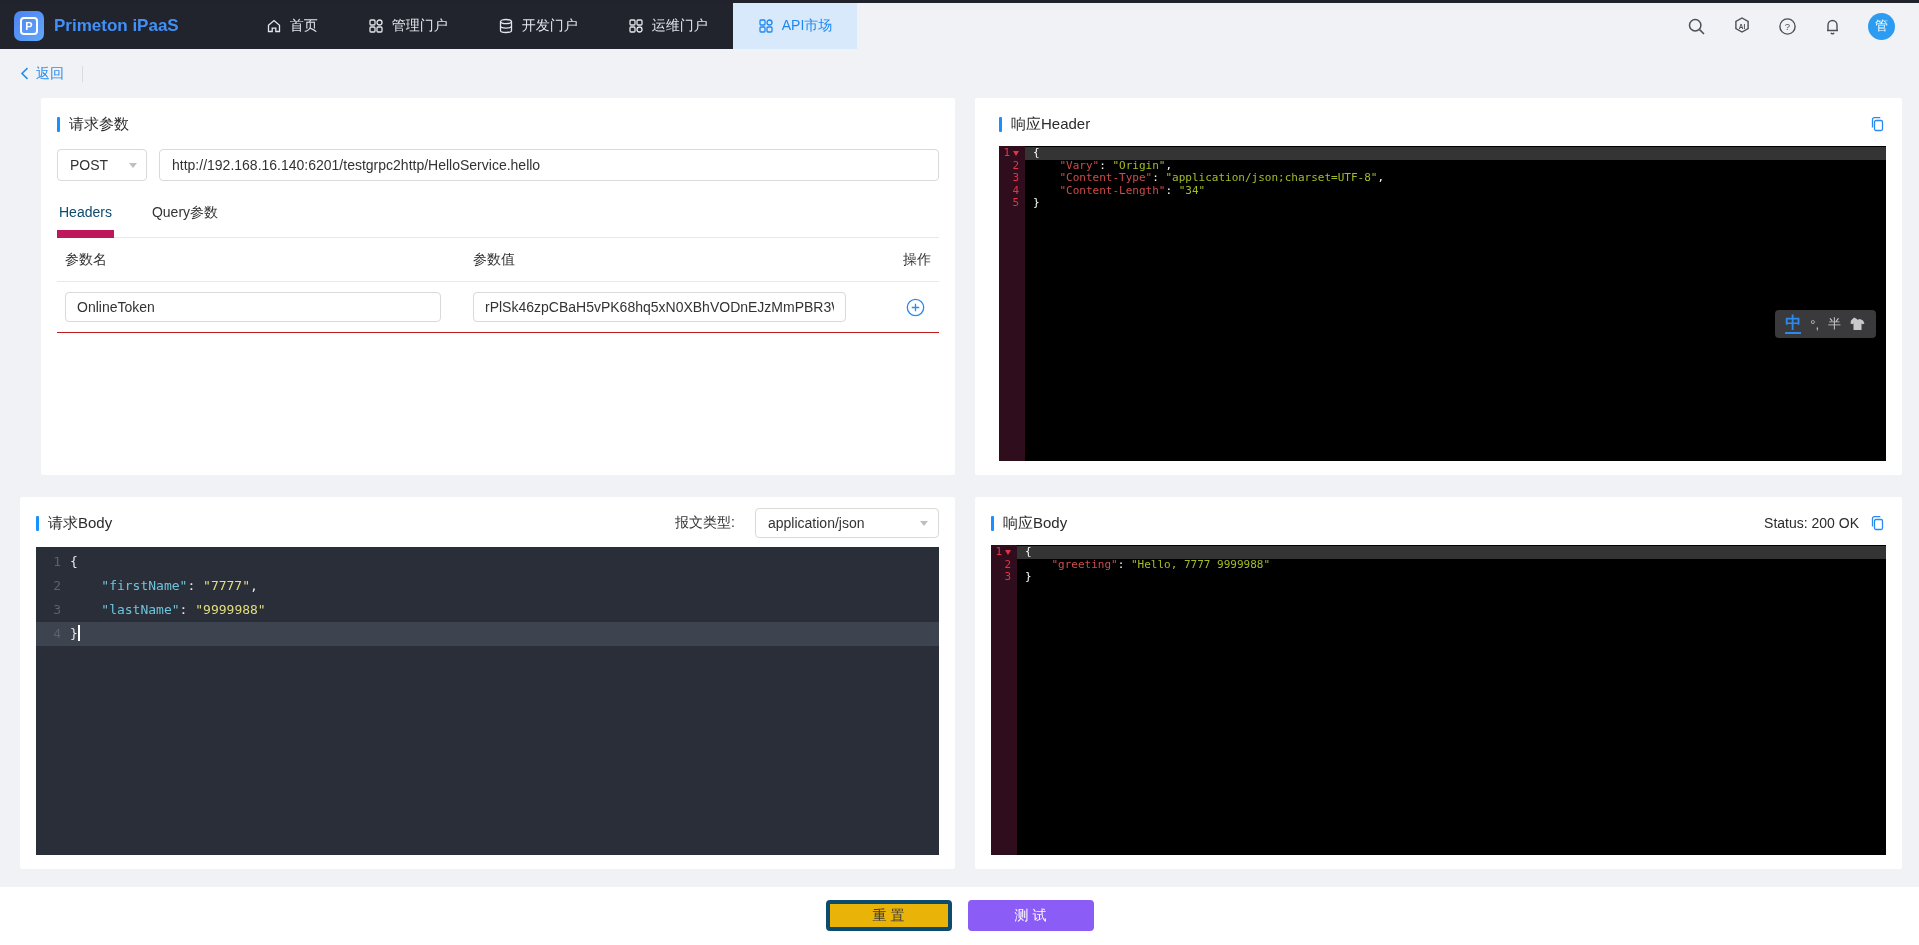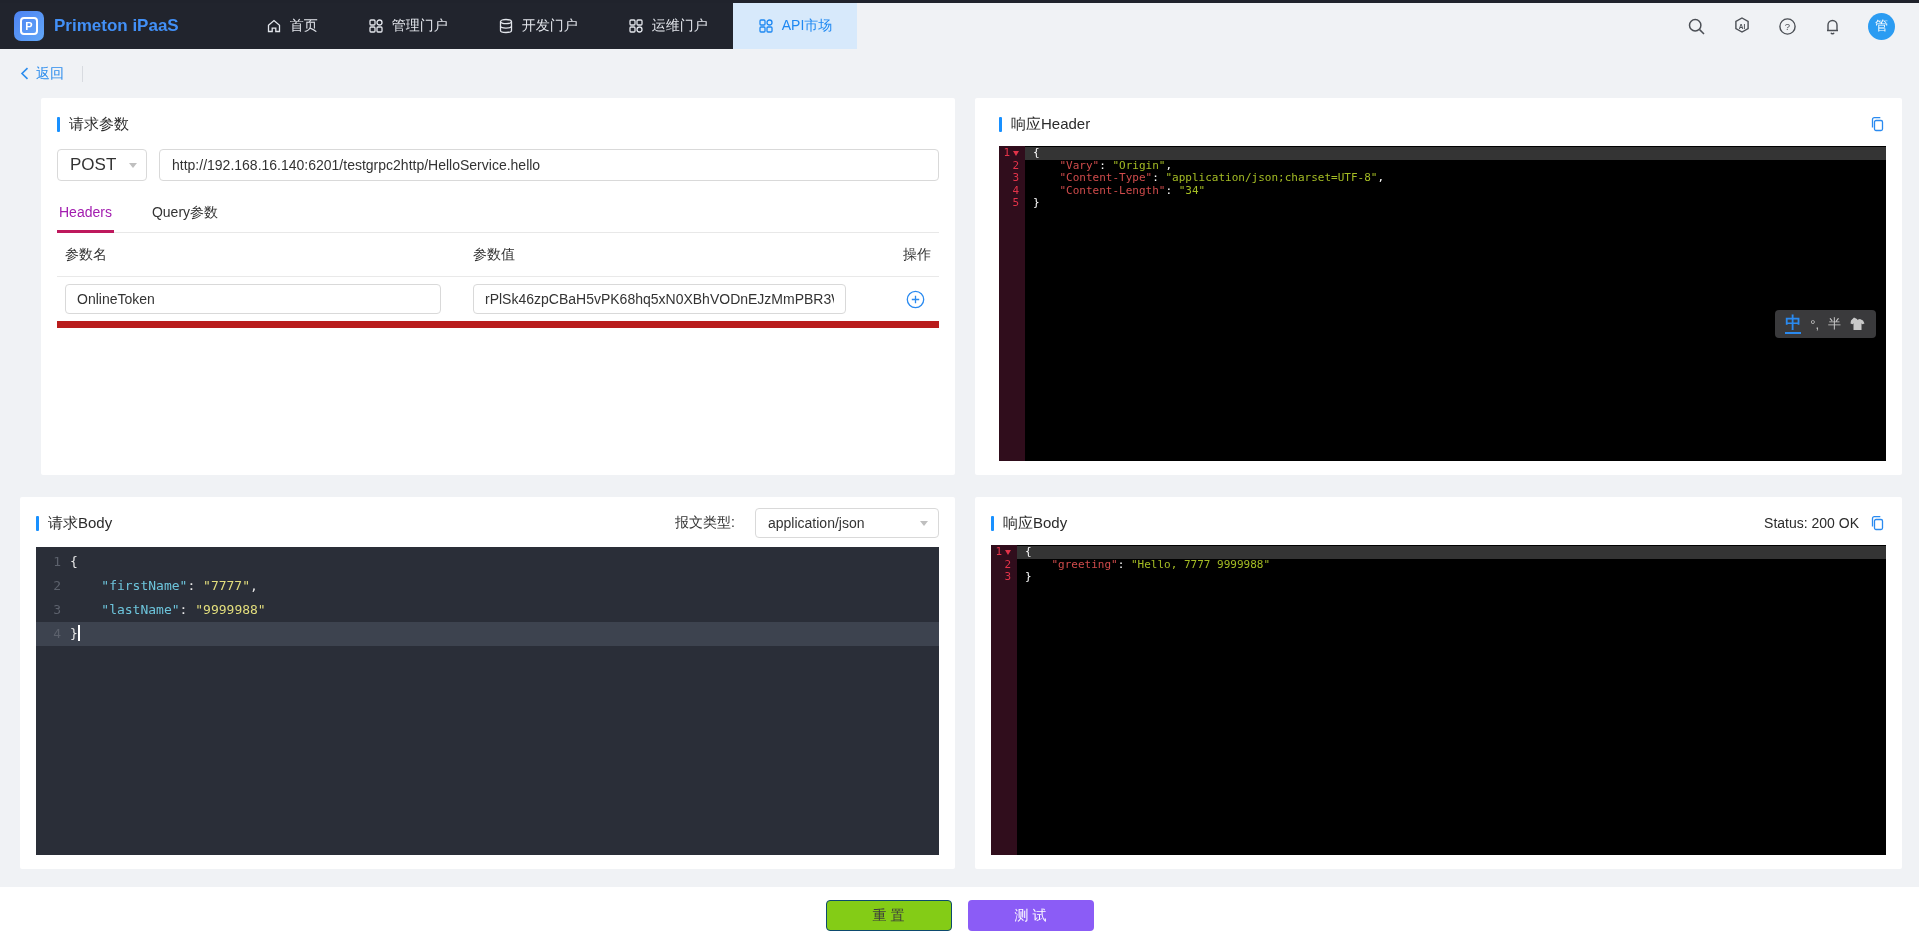--- a/index.html
+++ b/index.html
@@ -28,29 +28,29 @@
   .grid { display:grid; grid-template-columns:935px 927px; column-gap:20px; row-gap:22px; padding:0 0 0 20px; }
   .panel { background:#fff; border-radius:2px; padding:14px 16px; position:relative; display:flex; flex-direction:column; }
   .p-tl { height:377px;margin-left:21px; } .p-tr { height:377px;padding-left:24px; } .p-bl { height:372px; } .p-br { height:372px; }
   .panel-head { display:flex; align-items:center; height:24px; }
   .p-title { display:flex; align-items:center; font-size:15px; font-weight:500; color:#2b2b2b; }
   .p-title::before { content:""; width:3px; height:15px; background:#1890ff; margin-right:9px; border-radius:1px; }
   .head-right { margin-left:auto; display:flex; align-items:center; gap:10px; }
 
   
   .controls { display:flex; gap:12px; margin-top:13px; }
-  .method-select { width:90px; height:32px; border:1px solid #d9d9d9; border-radius:4px; display:flex; align-items:center; justify-content:space-between; padding:0 9px 0 12px; font-size:17px; color:#333; background:#fff; cursor:pointer; }
+  .method-select { width:90px; height:32px; border:1px solid #d9d9d9; border-radius:4px; display:flex; align-items:center; justify-content:space-between; padding:0 9px 0 12px; font-size:14px; color:#333; background:#fff; cursor:pointer; }
   .url-input { flex:1; height:32px; border:1px solid #d9d9d9; border-radius:4px; padding:0 12px; font-size:14px; color:#333; outline:none; background:#fff; }
   .tabs { display:flex; gap:36px; margin-top:17px; border-bottom:1px solid #e8e8e8; }
   .tab { font-size:14px; color:#333; padding:6px 2px 10px; cursor:pointer; }
-  .tab.active { color:#a21caf; border-bottom:3px solid #be185d; margin-bottom:-1px; }
+  .tab.active { color:#0c4a6e; border-bottom:8px solid #be185d; margin-bottom:-1px; }
   .thead, .trow { display:grid; grid-template-columns:408px 1fr 64px; align-items:center; padding:0 8px; }
   .thead { height:44px; border-bottom:1px solid #e9e9e9; font-size:14px; color:#333; font-weight:500; }
   .th-ops { text-align:right; }
-  .trow { height:51px; border-bottom:7px solid #b91c1c; }
+  .trow { height:51px; border-bottom:1px solid #b91c1c; }
   .cell-input { width:376px; height:30px; border:1px solid #d9d9d9; border-radius:4px; padding:0 11px; font-size:14px; color:#333; outline:none; }
   .cell-input.val { width:373px; }
   .ops-cell { display:flex; justify-content:flex-end; padding-right:6px; }
   .plus-btn { cursor:pointer; display:flex; }
 
   
   .editor { margin-top:10px; flex:1; overflow:hidden; position:relative; }
   .cm-line { display:flex; position:relative; z-index:1; }
   .cm-gut { flex:none; text-align:right; white-space:nowrap; }
   .cm-code { flex:1; white-space:pre; }
@@ -80,21 +80,21 @@
   .status-text { font-size:14px; color:#2b2b2b; }
 
   
   .ime-bar { position:absolute; top:212px; right:26px; background:#3a3a3c; border-radius:4px; padding:4px 10px; display:flex; align-items:center; gap:9px; z-index:5; }
   .ime-lang { color:#2a8af0; font-size:16px; font-weight:bold; border-bottom:2px solid #2a8af0; line-height:18px; }
   .ime-gray { color:#c9c9c9; font-size:13px; }
 
   
   .footer { position:absolute; left:0; bottom:0; width:100%; height:58px; background:#fff; display:flex; align-items:flex-start; justify-content:center; gap:16px; padding-top:13px; }
   .btn { width:126px; height:31px; border-radius:4px; font-size:14px; display:flex; align-items:center; justify-content:center; cursor:pointer; font-family:inherit; }
-  .btn-reset { background:#84cc16; border:1px solid #0c4a6e; color:#3d3d3d; }
+  .btn-reset { background:#eab308; border:4px solid #0c4a6e; color:#3d3d3d; }
   .btn-test { background:#8b5cf6; border:none; color:#fff; }
 
   .chev { width:0; height:0; border-left:4.5px solid transparent; border-right:4.5px solid transparent; border-top:5.5px solid #bfbfbf; }
 </style>
 </head>
 <body>
 
 <header class="topbar">
   <div class="nav-dark">
     <div class="logo">

